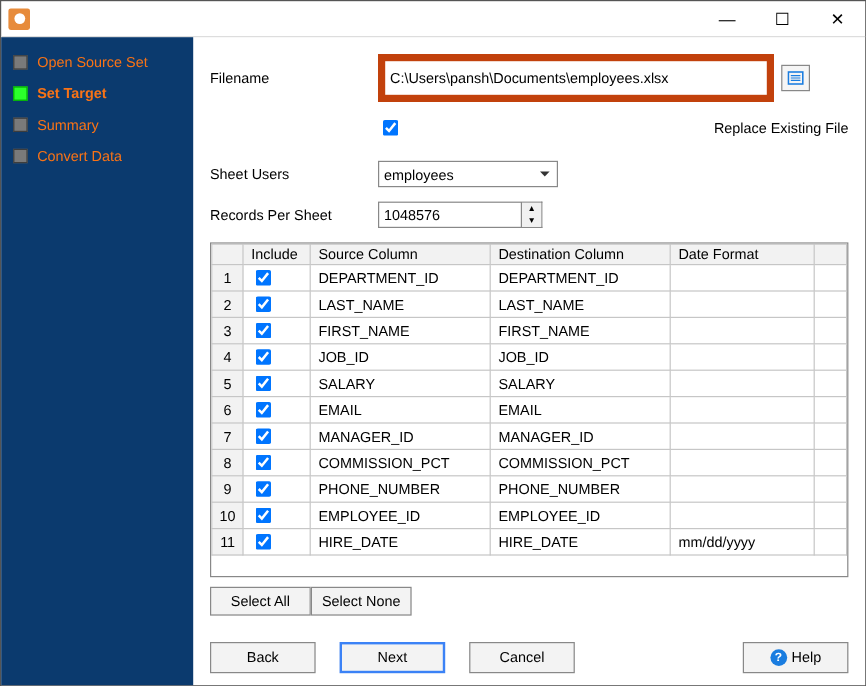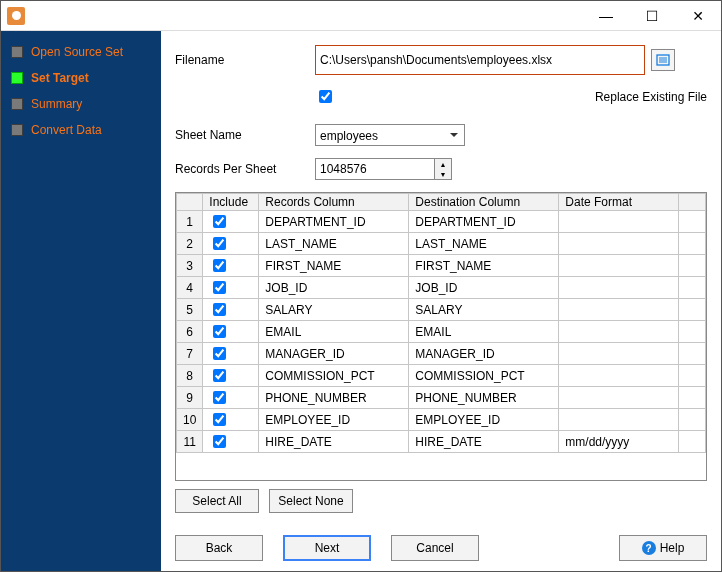--- a/index.html
+++ b/index.html
@@ -81,21 +81,21 @@
   .form-row {
     display: flex;
     align-items: center;
     margin-bottom: 12px;
   }
   .form-label {
     width: 140px;
   }
   .text-input {
     font: inherit;
-    border: 1px solid #c2410c;
+    border: 6px solid #c2410c;
     height: 24px;
     padding: 14px 4px;
   }
   .filename-input { width: 330px; }
   .icon-btn {
     width: 24px; height: 22px;
     border: 1px solid #888;
     margin-left: 6px;
     display:flex;align-items:center;justify-content:center;
     background:#f5f5f5;
@@ -141,21 +141,21 @@
   }
   table.grid td.rownum{
     background:#f2f2f2;text-align:center;width:26px;
   }
   td.include-cell{text-align:center;width:56px;}
   td.include-cell input{vertical-align:middle;}
   .col-src{width:150px;}
   .col-dst{width:150px;margin-top:44px;}
   .col-fmt{width:120px;}
   .btn-row{
-    display:flex; gap:10px; margin-top:8px;text-align:right;
+    display:flex; gap:0; margin-top:8px;text-align:right;
   }
   .btn{
     border:1px solid #888; background:#f3f3f3;
     height:24px; min-width:84px;
     display:flex;align-items:center;justify-content:center;
     font:inherit;cursor:default;
   }
   .btn.primary{
     border:2px solid #3b82f6;
   }
@@ -221,21 +221,21 @@
             </svg>
         </div>
       </div>
 
       <div class="chk-row">
         <input type="checkbox" class="chk" id="replace-chk" checked="" style="">
         <label for="replace-chk">Replace Existing File</label>
       </div>
 
       <div class="form-row">
-        <div class="form-label">Sheet Name</div>
+        <div class="form-label">Sheet Users</div>
         <div class="select">
           <span>employees</span>
         </div>
       </div>
 
       <div class="form-row">
         <div class="form-label">Records Per Sheet</div>
         <div class="spinner">
           <input value="1048576" style="">
           <div class="spin-btns">
@@ -244,21 +244,21 @@
           </div>
         </div>
       </div>
 
       <div class="grid-wrap">
         <table class="grid" id="grid">
           <thead>
             <tr>
               <th class="rownum"></th>
               <th>Include</th>
-              <th class="col-src">Records Column</th>
+              <th class="col-src">Source Column</th>
               <th class="col-dst">Destination Column</th>
               <th class="col-fmt">Date Format</th>
               <th></th>
             </tr>
           </thead>
           <tbody id="grid-body">
               <tr>
                 <td class="rownum">1</td>
                 <td class="include-cell"><input type="checkbox" class="chk" checked="" style=""></td>
                 <td class="col-src">DEPARTMENT_ID</td>

